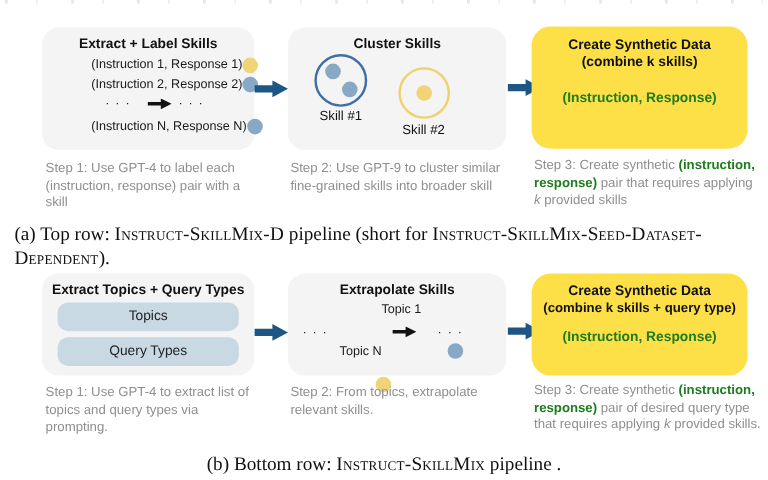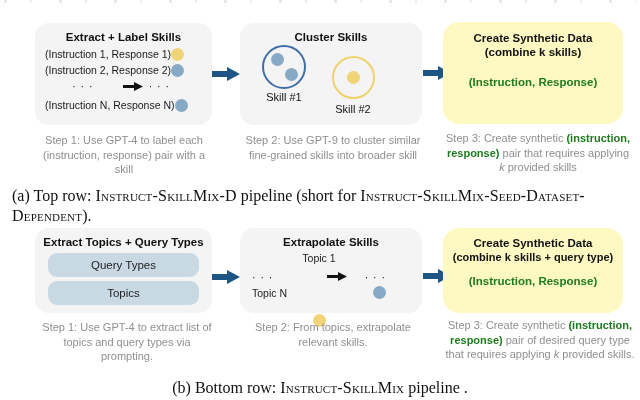--- a/index.html
+++ b/index.html
@@ -6,28 +6,28 @@
   body{width:640px;height:400px;overflow:hidden;position:relative;
        font-family:"Liberation Sans",sans-serif;}
   .stage{position:absolute;inset:0;width:640px;height:318px;}
 
   
   .top-remnant{position:absolute;top:0;left:4px;right:4px;height:3px;opacity:.35;
     background:repeating-linear-gradient(90deg,#bdbdbd 0 3px,transparent 3px 26px,#cfcfcf 26px 28px,transparent 28px 55px);}
 
   
   .gbox{position:absolute;background:#f4f4f5;border-radius:14px;box-sizing:border-box;}
-  .greenbox{position:absolute;background:#fef9c3;border-radius:16px;box-sizing:border-box;text-align:center;}
+  .greenbox{position:absolute;background:#fde047;border-radius:16px;box-sizing:border-box;text-align:center;}
 
   .box-title{font-weight:bold;font-size:11.5px;color:#111;text-align:center;padding-top:8px;white-space:nowrap;}
 
   
   .rows{margin-top:3px;}
   .irow{display:flex;align-items:center;height:16px;padding:0 42px 0 10px;}
-  .irow .lbl{flex:1;font-size:10.5px;color:#1a1a1a;white-space:nowrap;}
+  .irow .lbl{flex:1;font-size:10.5px;color:#1a1a1a;white-space:nowrap;margin-left:31px;}
   .irow .lbl.center{text-align:center;}
   .dot{width:13px;height:13px;border-radius:50%;flex:0 0 13px;}
   .dot[data-dot="yellow"]{background:#f2d478;}
   .dot[data-dot="blue"]{background:#87a9c6;}
   .ell{font-size:10.5px;color:#1a1a1a;letter-spacing:1px;}
   .mini-arrow{flex:0 0 auto;margin:0 6px 0 2px;display:inline-flex;}
 
   
   .circle{position:absolute;border-radius:50%;box-sizing:border-box;}
   .c-blue{border:2px solid #3f6ea6;width:44px;height:44px;}
@@ -42,21 +42,21 @@
   .gb-out{font-weight:bold;font-size:11.5px;color:#1e7b1e;white-space:nowrap;}
 
   
   .pill{margin:5px 13px 0 13px;height:24px;background:#c9d9e4;border-radius:9px;
         display:flex;align-items:center;justify-content:center;font-size:11.5px;color:#222;}
 
   
   .flow-arrow{position:absolute;width:28px;height:16px;}
 
   
-  .step{position:absolute;font-size:11px;line-height:1.32;color:#8f8f8f;text-align:center;}
+  .step{position:absolute;font-size:11px;line-height:1.32;color:#8f8f8f;}
   .step .hl{color:#1e7b1e;font-weight:bold;}
   .step .it{font-style:italic;}
 
   
   .serifcap{position:absolute;font-family:"Liberation Serif",serif;font-size:16px;color:#111;}
   .sc{font-variant:small-caps;letter-spacing:.2px;}
 </style>
 </head>
 <body>
 
@@ -129,22 +129,22 @@
   <div class="step" style="left:445px;top:131px;width:186px;">
     <span>Step 3: Create synthetic </span><span class="hl">(instruction, response)</span><span> pair that requires applying </span><span class="it">k</span><span> provided skills</span>
   </div>
 
   <div class="serifcap" style="left:12px;top:186px;width:626px;line-height:1.28;">
     <span>(a) Top row: </span><span class="sc">Instruct-SkillMix-D</span><span> pipeline (short for </span><span class="sc">Instruct-SkillMix-Seed-Dataset-Dependent</span><span>).</span>
   </div>
 
   <div class="gbox" style="left:35px;top:228px;width:177px;height:85px;">
     <div class="box-title">Extract Topics + Query Types</div>
+    <div class="pill" style="margin-top:4px;">Topics</div>
     <div class="pill">Query Types</div>
-    <div class="pill" style="margin-top:4px;">Topics</div>
   </div>
 
   <div class="flow-arrow" style="left:212px;top:269px;">
     <svg width="28" height="16" viewBox="0 0 28 16">
         <path d="M0 5h15V1l13 7-13 7v-4H0z" fill="#1d5584"></path>
       </svg>
   </div>
 
   <div class="gbox" style="left:240px;top:228px;width:182px;height:85px;">
     <div class="box-title">Extrapolate Skills</div>

